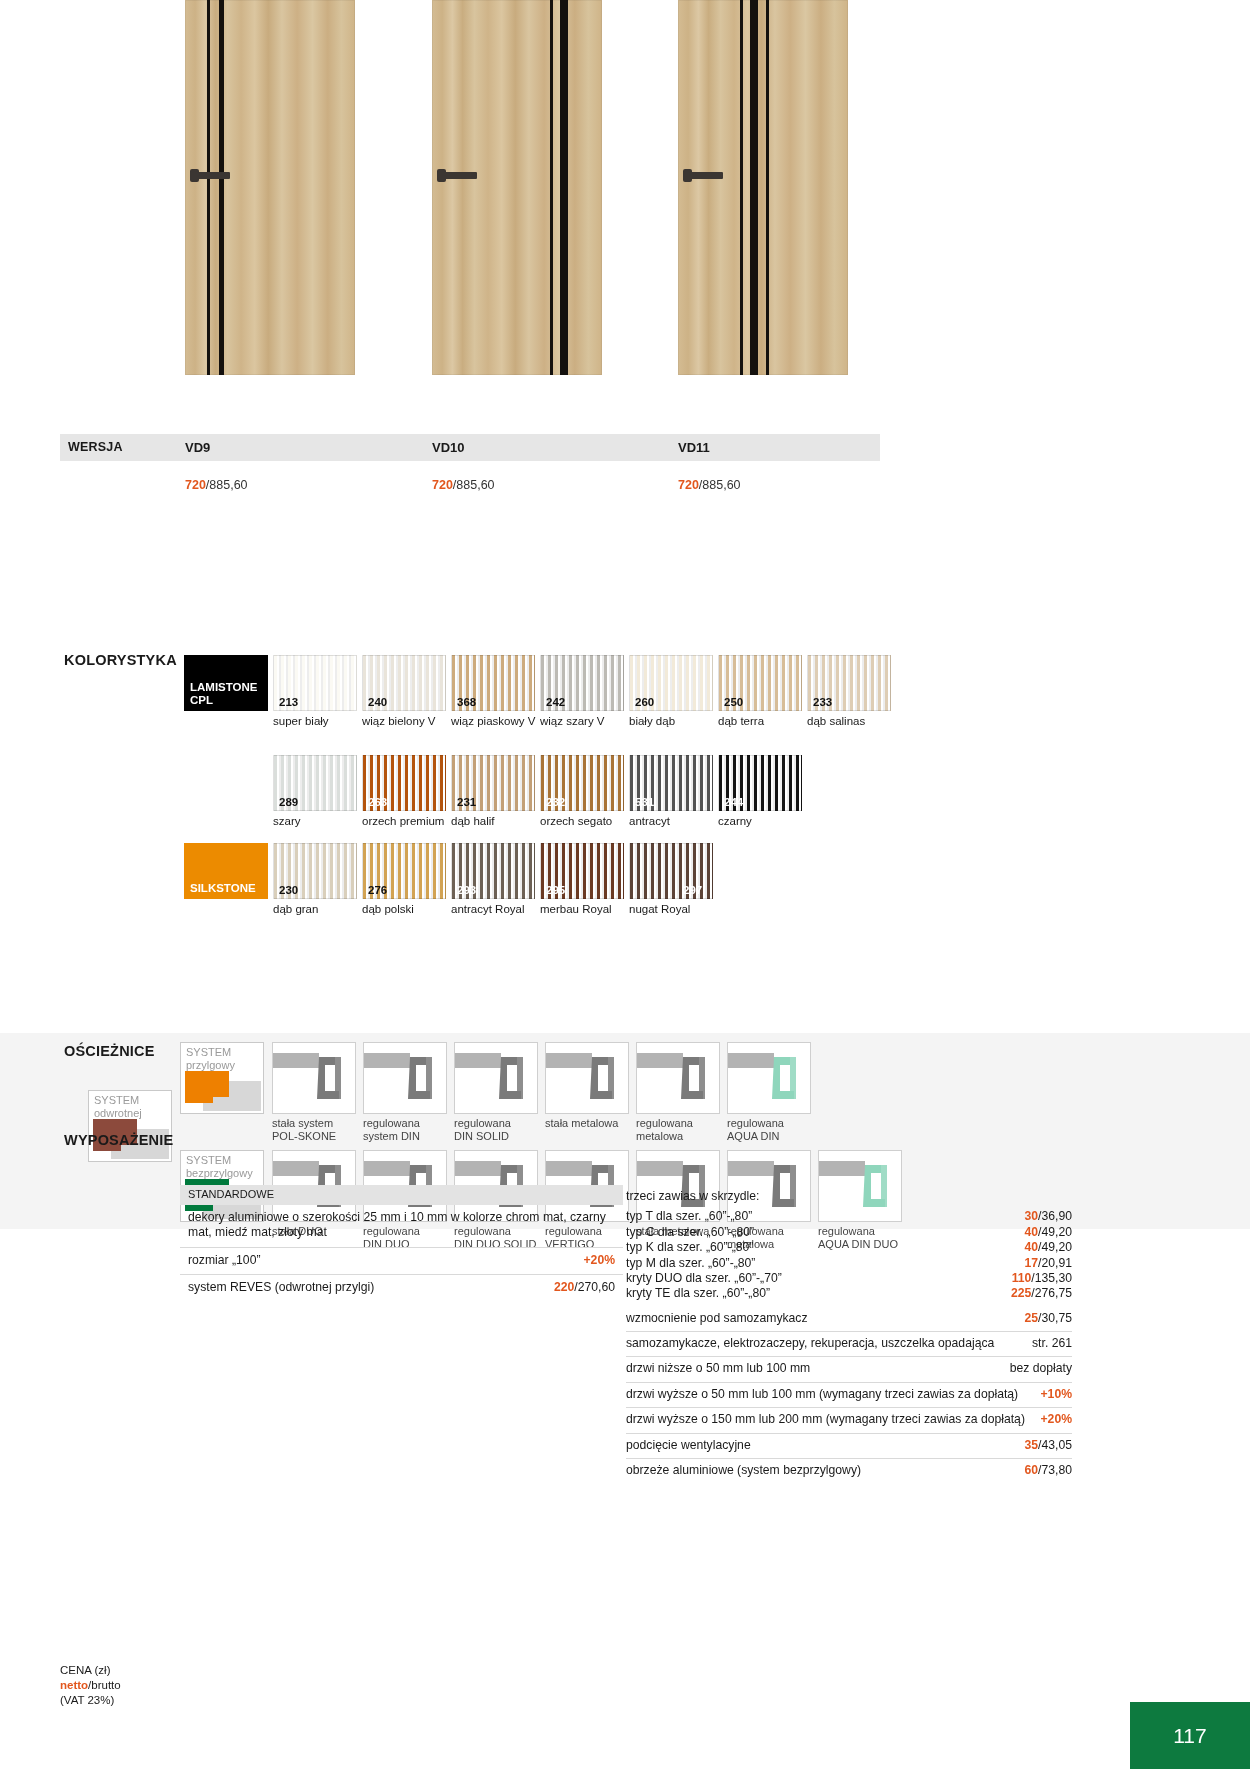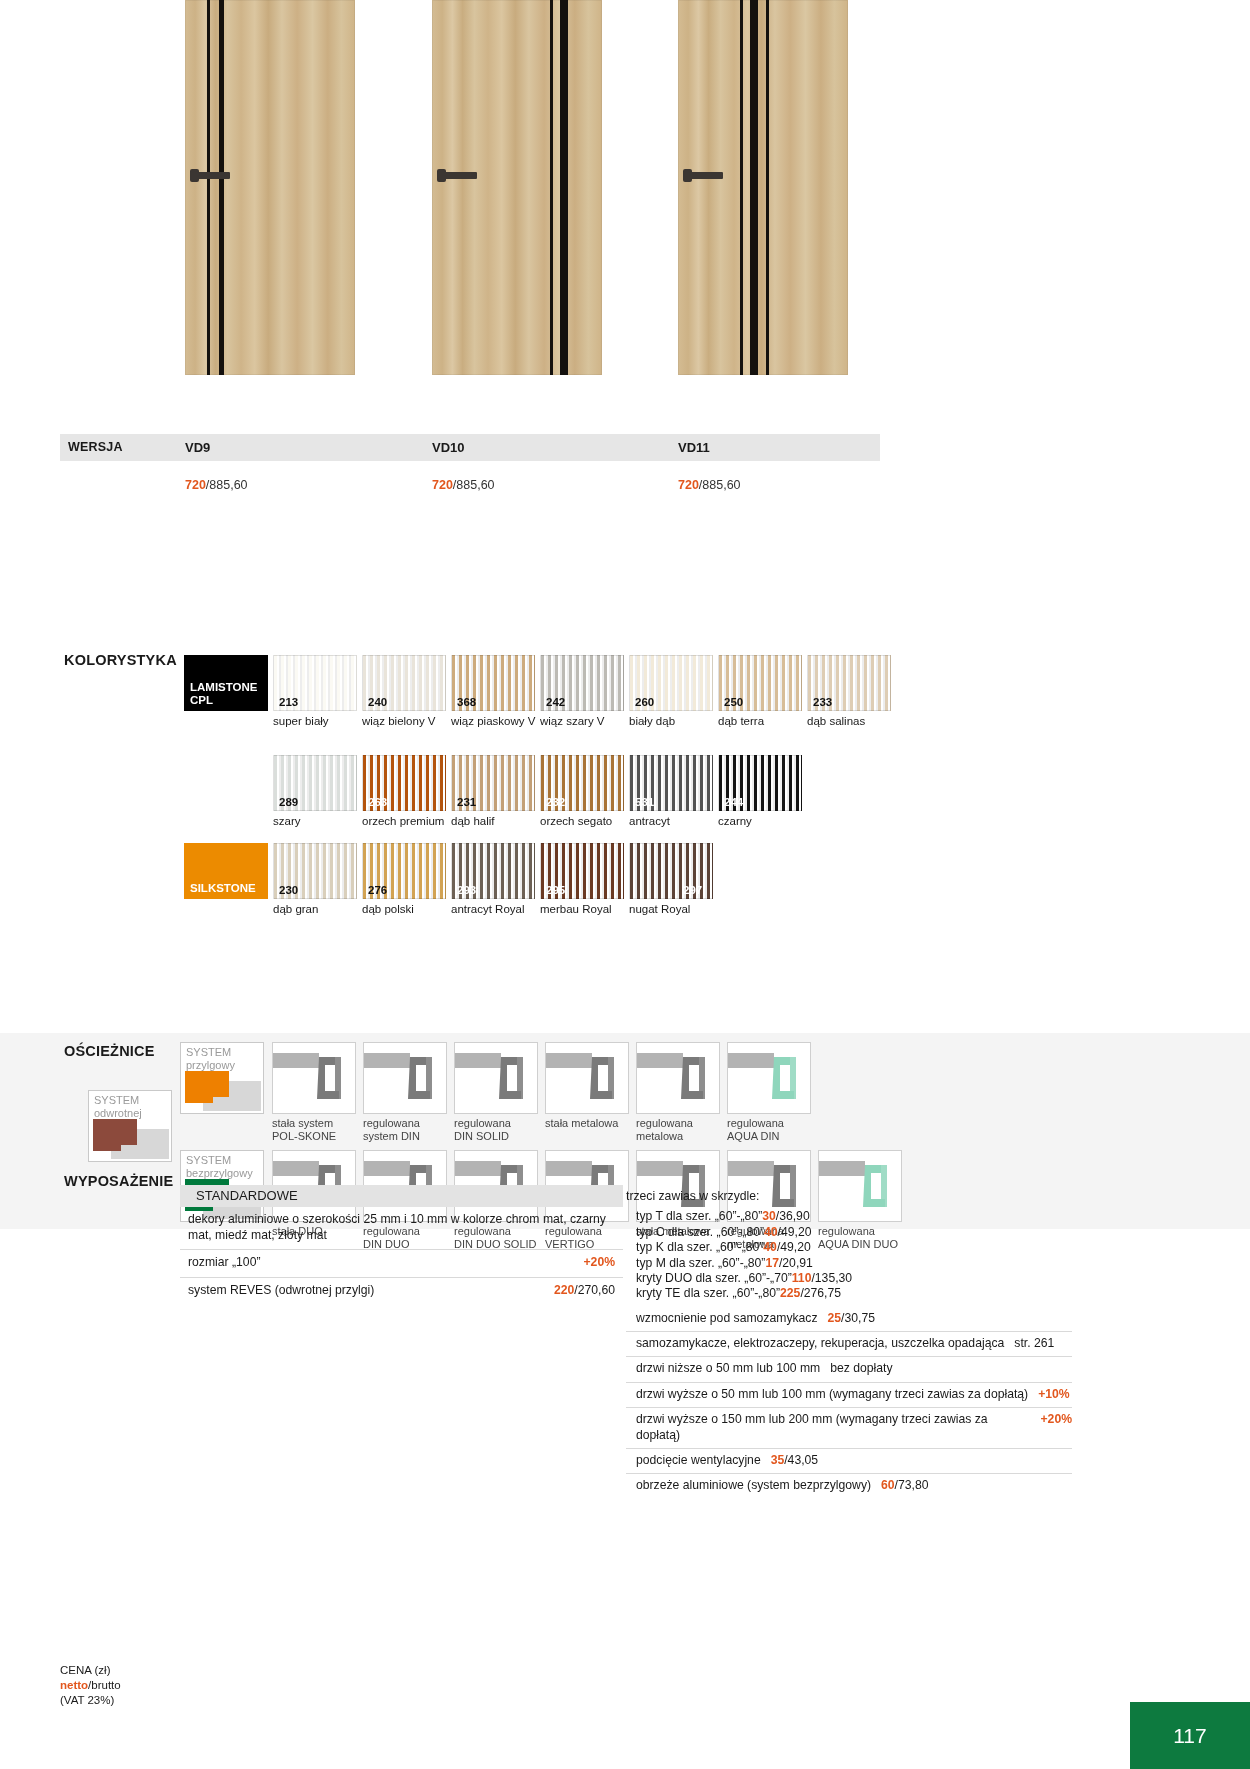--- a/index.html
+++ b/index.html
@@ -95,39 +95,39 @@
     position:absolute; width:84px; height:72px; background:#fff;
     border:1px solid #cfcfcf; overflow:hidden;
   }
   .frame .wall { position:absolute; left:0; top:10px; height:15px; background:#b3b3b3; }
   .frame-cap {
     position:absolute; font-size:11px; line-height:1.22; color:#444; width:92px;
   }
 
   
   .subhdr {
-    background:#e3e3e3; font-size:13px; padding:3px 0 3px 16px;
+    background:#e3e3e3; font-size:11px; padding:3px 0 3px 8px;
   }
   .eq-left {
     position:absolute; left:180px; top:1185px; width:443px;
     font-size:12.2px; line-height:1.26;
   }
   .eq-left .blk { padding:5px 8px 6px 8px; border-bottom:1px solid #d9d9d9; }
   .eq-left .blk:last-child { border-bottom:none; }
   .rowpr { display:flex; justify-content:space-between; align-items:baseline; }
   .rowpr .lbl { padding-right:8px; }
   .rowpr .val { white-space:nowrap; font-weight:bold; }
   .orange { color:#e2571e; }
   .eq-right {
     position:absolute; left:626px; top:1185px; width:446px;
     font-size:12.2px; line-height:1.26;
   }
   .eq-right .blk { padding:4px 0 5px 0; border-bottom:1px solid #d9d9d9; }
   .eq-right .blk:last-child { border-bottom:none; }
-  .hrow { display:flex; align-items:baseline;margin-left:10px; }
+  .hrow { display:flex; justify-content:space-between; align-items:baseline; }
   .hrow .v { white-space:nowrap; font-weight:bold; }
   .hrow .v.plain { font-weight:normal; }
 
   .cena {
     position:absolute; left:60px; top:1663px; font-size:11.5px; line-height:1.3;
   }
   .cena .n { color:#e2571e; font-weight:bold; }
 
   .pagebox {
     position:absolute; right:0; bottom:0; width:120px; height:67px;
@@ -371,21 +371,21 @@
     <div class="frame" style="left: 818px; top: 1150px;">
       <div class="wall" style="width:46px"></div>
       <svg width="84" height="72" style="position:absolute;left:0;top:0">
         <path d="M46 14 h16 v8 h-10 v26 h14 v8 h-22 z" fill="#8fd6bc"></path>
         <path d="M62 14 h6 v42 h-6 z" fill="#8fd6bc" opacity=".85"></path>
       </svg>
     </div>
     <div class="frame-cap" style="left: 818px; top: 1225px;"><span>regulowana</span><br><span>AQUA DIN DUO</span></div>
   </div>
 
-<div class="sec-title" style="left:64px; top:1173px">WYPOSAŻENIE</div>
+<div class="sec-title" style="left:64px; top:1132px">WYPOSAŻENIE</div>
 
 <div class="eq-left">
   <div class="subhdr">STANDARDOWE</div>
   <div class="blk">dekory aluminiowe o szerokości 25 mm i 10 mm w kolorze chrom mat, czarny mat, miedź mat, złoty mat</div>
   <div class="blk">
     <div class="rowpr">
       <span class="lbl">rozmiar „100”</span>
       <span class="val orange">+20%</span>
     </div>
   </div>

